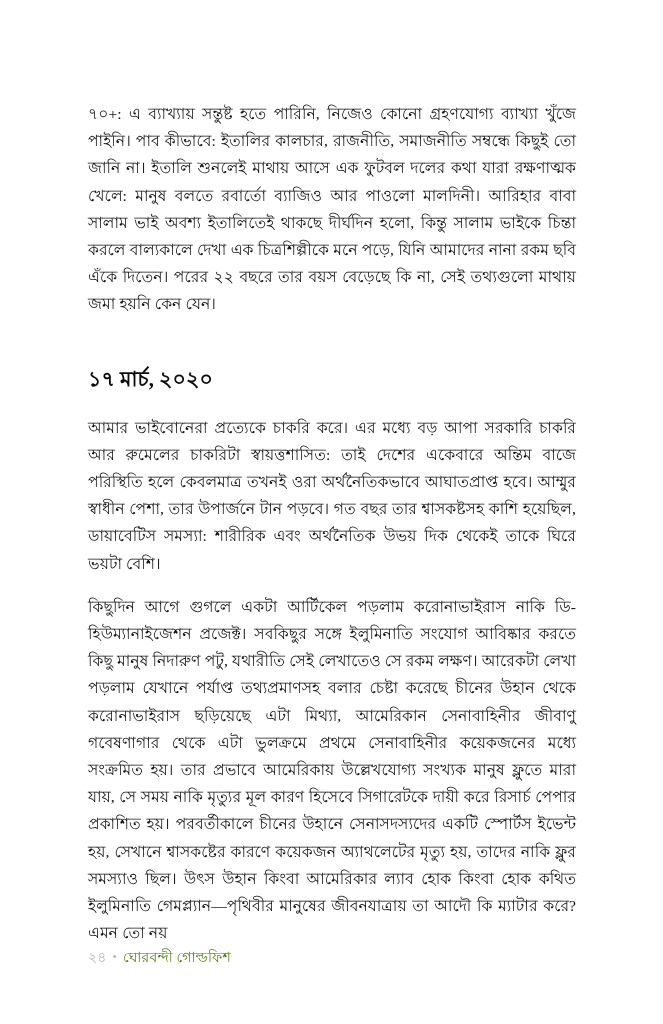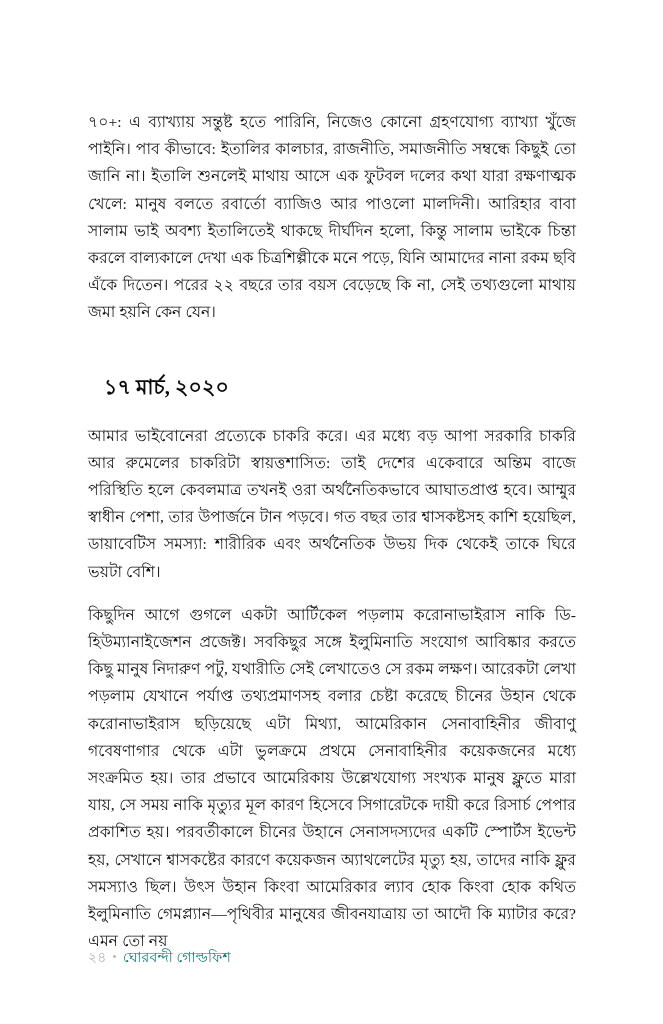--- a/index.html
+++ b/index.html
@@ -14,40 +14,40 @@
     position: relative;
     width: 663px;
     height: 1024px;
     background: #ffffff;
     overflow: hidden;
     box-sizing: border-box;
   }
   .content {
     position: absolute;
     left: 88px;
-    top: 108px;
+    top: 100px;
     width: 488px;
   }
   .para {
     margin: 0 0 16px 0;
     font-size: 15.6px;
     line-height: 27.2px;
     color: #111111;
     text-align: justify;
     text-justify: inter-word;
     letter-spacing: 0.05px;
     word-spacing: 0.2px;
     -webkit-hyphens: none;
     hyphens: none;
   }
   .para:last-of-type {
     margin-bottom: 12px;
   }
   .section-heading {
-    margin: 0 0 22px 16px;
+    margin: 0 0 22px 0;
     font-size: 20.5px;
     line-height: 26px;
     font-weight: bold;
     color: #0b0b0b;
     letter-spacing: 0.1px;
   }
   .heading-block {
     margin-top: 48px;
   }
   .footer {
@@ -66,21 +66,21 @@
   .footer-num {
     color: #b3b3b3;
   }
   .footer-dot {
     color: #b3b3b3;
     font-size: 12px;
     position: relative;
     top: -1px;
   }
   .footer-title {
-    color: #0f766e;
+    color: #4d7c0f;
   }
 </style>
 </head>
 <body>
 
 <div class="page">
 
   <div class="content">
 
     <p class="para">৭০+: এ ব্যাখ্যায় সন্তুষ্ট হতে পারিনি, নিজেও কোনো গ্রহণযোগ্য ব্যাখ্যা খুঁজে পাইনি। পাব কীভাবে: ইতালির কালচার, রাজনীতি, সমাজনীতি সম্বন্ধে কিছুই তো জানি না। ইতালি শুনলেই মাথায় আসে এক ফুটবল দলের কথা যারা রক্ষণাত্মক খেলে: মানুষ বলতে রবার্তো ব্যাজিও আর পাওলো মালদিনী। আরিহার বাবা সালাম ভাই অবশ্য ইতালিতেই থাকছে দীর্ঘদিন হলো, কিন্তু সালাম ভাইকে চিন্তা করলে বাল্যকালে দেখা এক চিত্রশিল্পীকে মনে পড়ে, যিনি আমাদের নানা রকম ছবি এঁকে দিতেন। পরের ২২ বছরে তার বয়স বেড়েছে কি না, সেই তথ্যগুলো মাথায় জমা হয়নি কেন যেন।</p>

